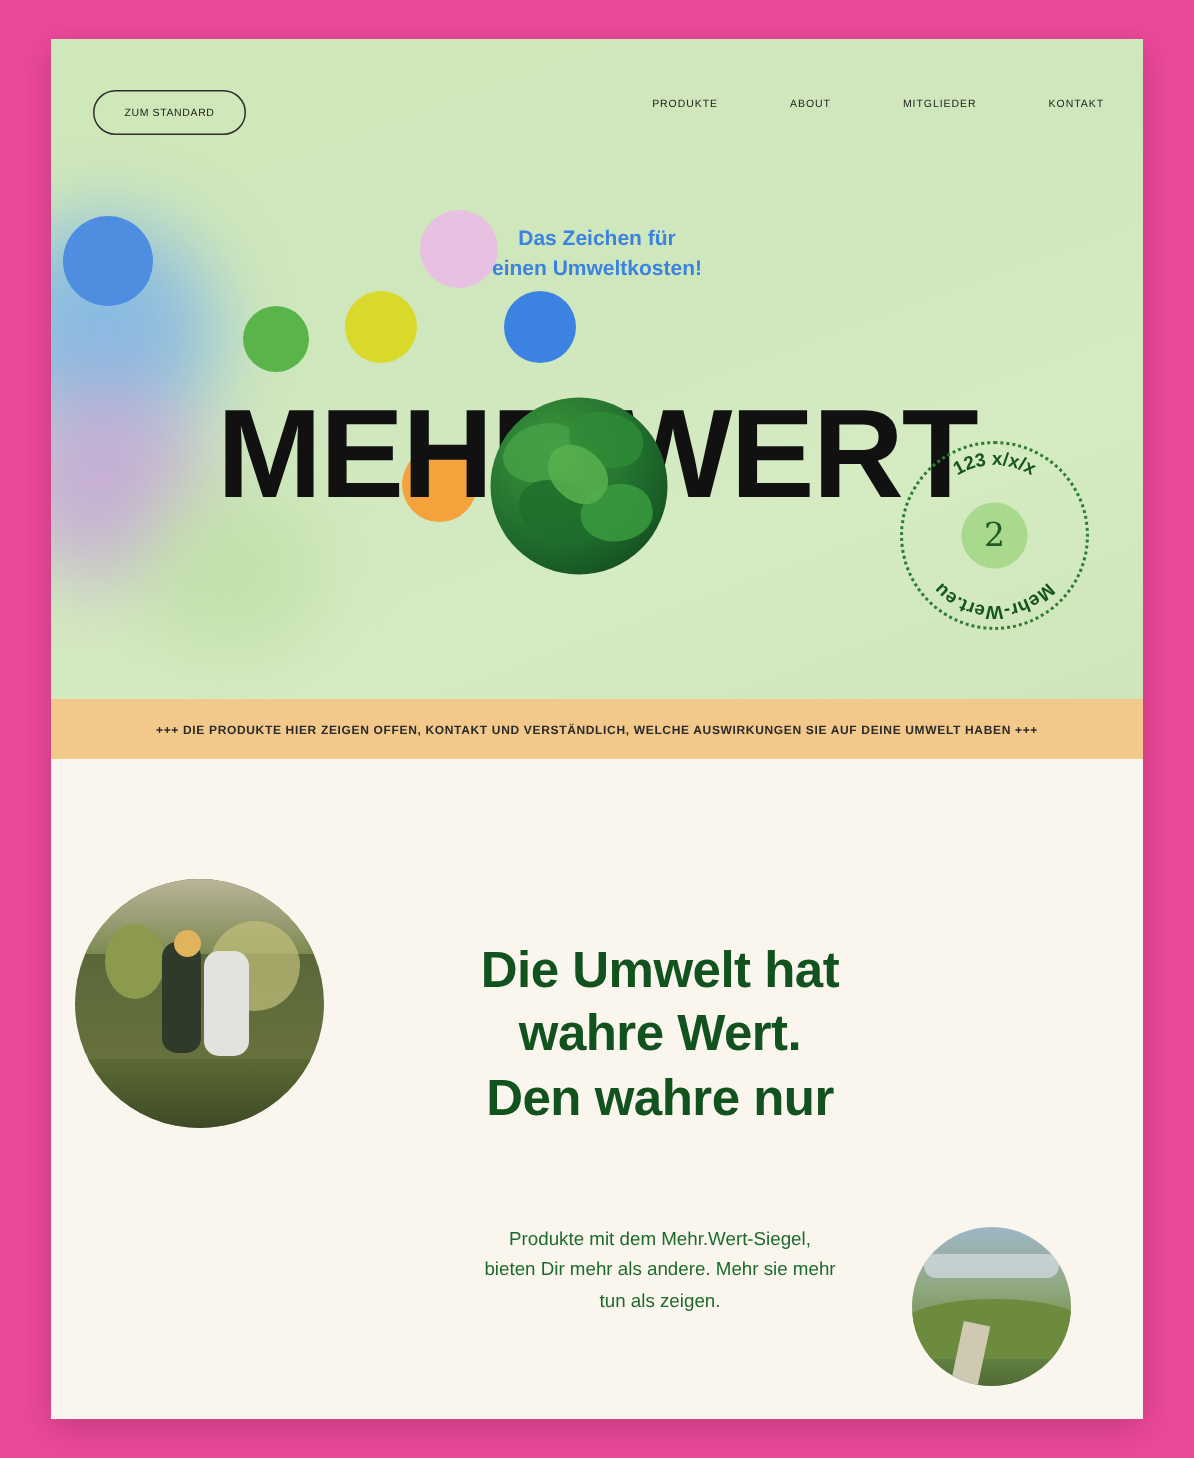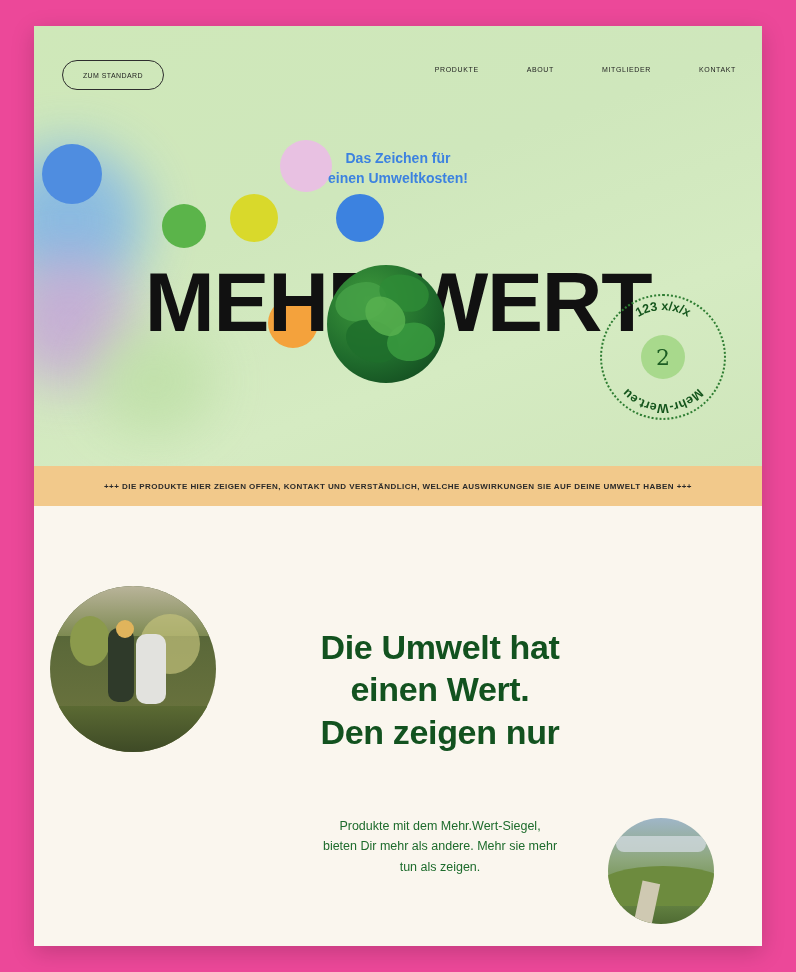--- a/index.html
+++ b/index.html
@@ -328,22 +328,22 @@
         <div class="blob b1"></div>
         <div class="blob b2"></div>
         <div class="p1"></div>
         <div class="p2"></div>
         <div class="p3"></div>
         <div class="grass"></div>
       </div>
 
       <h2 class="headline">
         <span>Die Umwelt hat</span><br>
-        <span>einen Wert.</span><br>
-        <span>Den zeigen nur</span><br>
+        <span>wahre Wert.</span><br>
+        <span>Den wahre nur</span><br>
       </h2>
 
       <p class="subcopy">
         <span>Produkte mit dem Mehr.Wert-Siegel,</span><br>
         <span>bieten Dir mehr als andere. Mehr sie mehr</span><br>
         <span>tun als zeigen.</span>
       </p>
 
       <div class="photo-right">
         <div class="cloud"></div>

